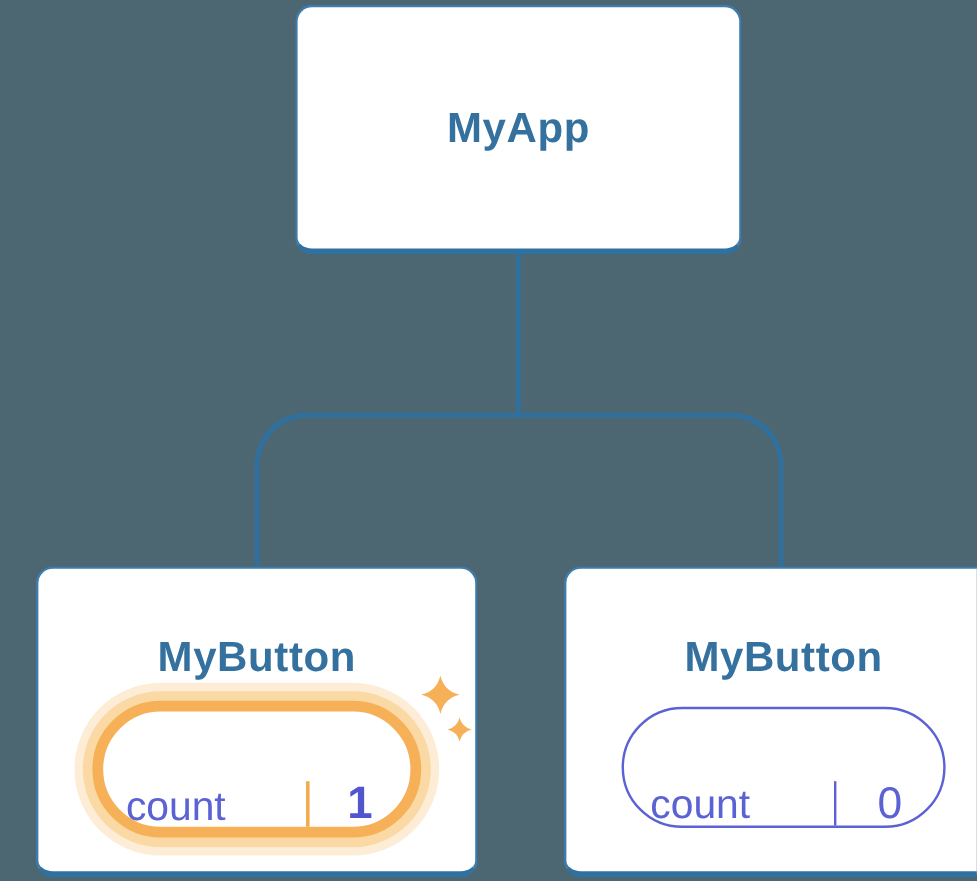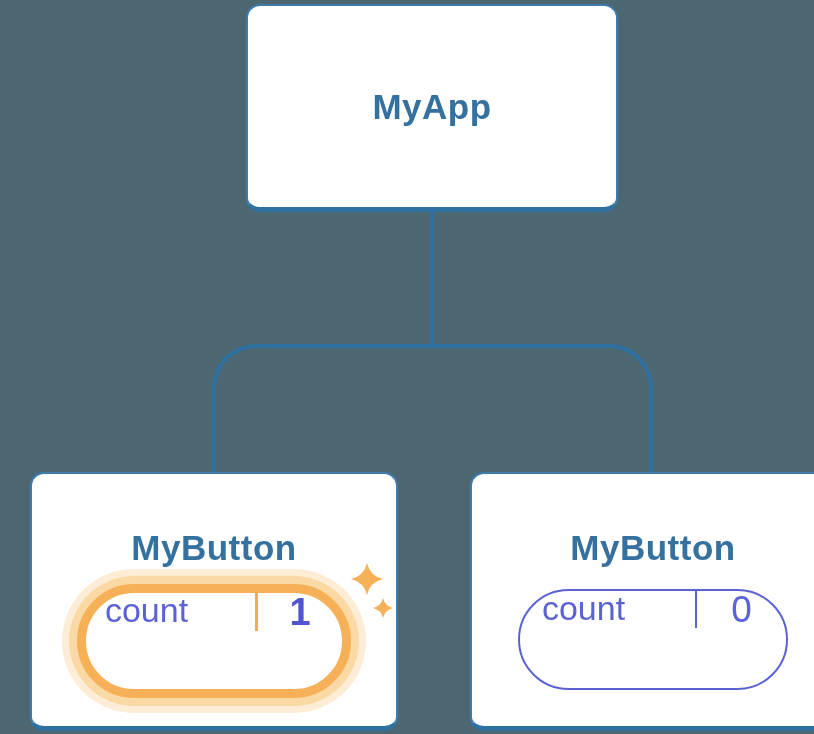--- a/index.html
+++ b/index.html
@@ -69,21 +69,21 @@
     border: 4px solid #2E71A1;
     border-bottom: none;
     border-radius: 44px 44px 0 0;
   }
 
   
   .pill {
     position: absolute;
     box-sizing: content-box;
     display: flex;
-    align-items: flex-start;
+    align-items: flex-end;
     background: #ffffff;
     border-radius: 999px;
     line-height: 1;
     gap: 48px;
   }
   .pill-label, .pill-value {
     display: flex;
     align-items: center;
     justify-content: center;
     font-size: 34px;

